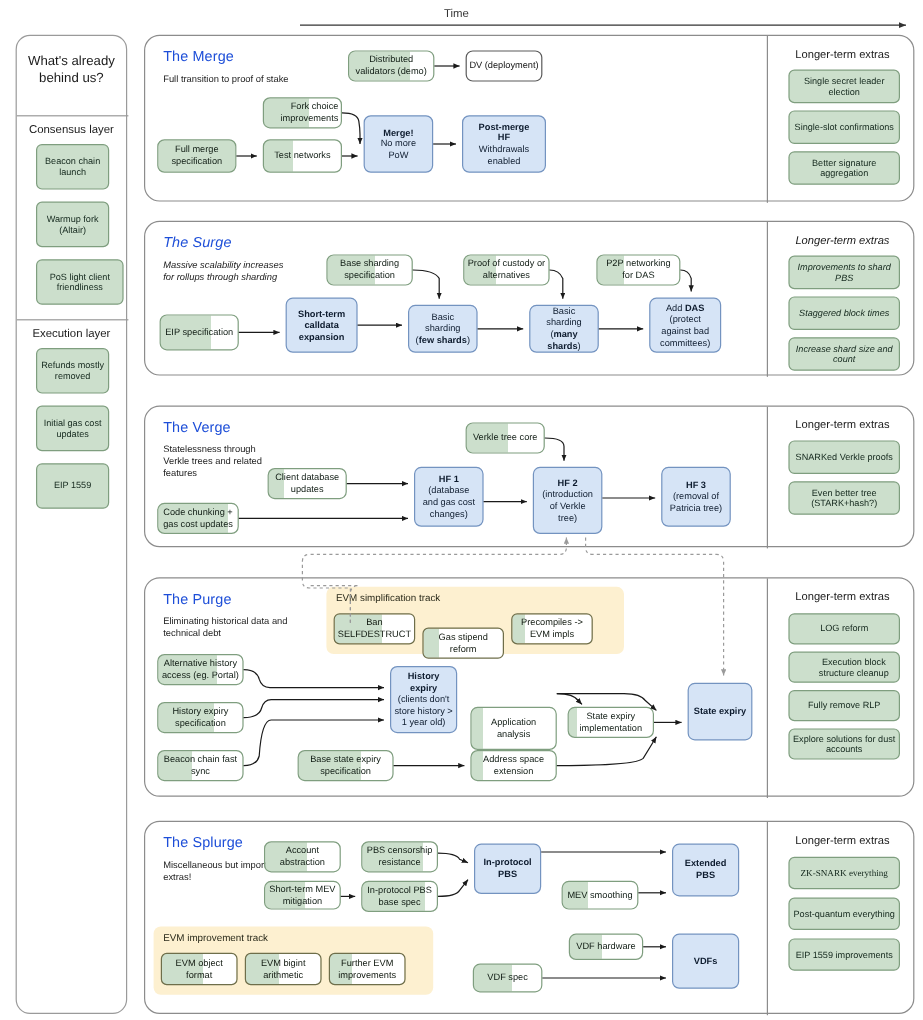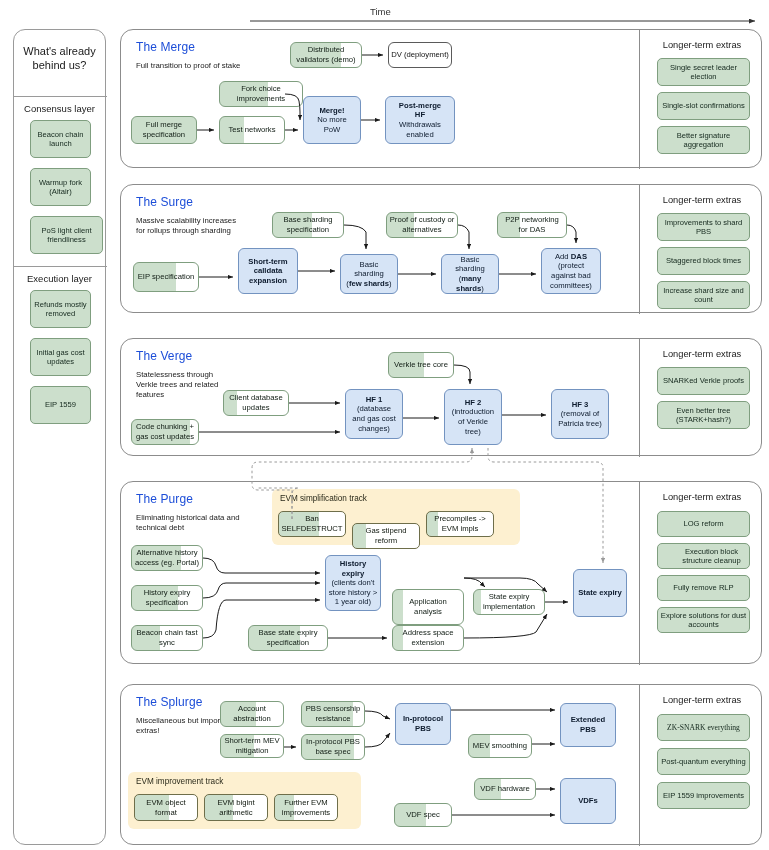--- a/index.html
+++ b/index.html
@@ -149,31 +149,31 @@
     <div class="era-title" style="left:15px;top:10px;">The Merge</div>
     <div class="era-sub" style="left:15px;top:31px;width:105px;">Full transition to proof of stake</div>
     <div class="era-divider" style="left:518px;top:0px;height:139px;"></div>
     <div class="extras-title" style="left:526px;top:10px;width:110px;">Longer-term extras</div>
     <div class="gbox" style="left:536px;top:28px;width:93px;height:28px;">Single secret leader election</div>
     <div class="gbox" style="left:536px;top:62px;width:93px;height:28px;">Single-slot confirmations</div>
     <div class="gbox" style="left:536px;top:96px;width:93px;height:28px;">Better signature aggregation</div>
   </div>
   <div class="node n-green" style="left:290px;top:42px;width:72px;height:26px;--p:72%;">Distributed validators (demo)</div>
   <div class="node n-white" style="left:388px;top:42px;width:64px;height:26px;">DV (deployment)</div>
-  <div class="node n-green" style="left:219px;top:81px;width:84px;height:26px;--p:58%;">Fork choice improvements</div>
+  <div class="node n-green" style="left:219px;top:81px;width:66px;height:26px;text-align:right;--p:58%;">Fork choice improvements</div>
   <div class="node n-green" style="left:131px;top:116px;width:66px;height:28px;--p:100%;">Full merge specification</div>
   <div class="node n-green" style="left:219px;top:116px;width:66px;height:28px;--p:38%;">Test networks</div>
   <div class="node n-blue" style="left:303px;top:96px;width:58px;height:48px;">
     <span><b>Merge!</b><br>No more<br>PoW</span>
   </div>
   <div class="node n-blue" style="left:385px;top:96px;width:70px;height:48px;">
     <span><b>Post-merge<br>HF</b><br>Withdrawals<br>enabled</span>
   </div>
 
-  <div class="era" style="left:120px;top:184px;width:642px;height:129px;">
+  <div class="era" style="left:120px;top:184px;width:642px;height:129px;font-style:italic;">
     <div class="era-title" style="left:15px;top:10px;">The Surge</div>
     <div class="era-sub" style="left:15px;top:31px;width:105px;">Massive scalability increases for rollups through sharding</div>
     <div class="era-divider" style="left:518px;top:0px;height:129px;"></div>
     <div class="extras-title" style="left:526px;top:10px;width:110px;">Longer-term extras</div>
     <div class="gbox" style="left:536px;top:28px;width:93px;height:28px;">Improvements to shard PBS</div>
     <div class="gbox" style="left:536px;top:62px;width:93px;height:28px;">Staggered block times</div>
     <div class="gbox" style="left:536px;top:96px;width:93px;height:28px;">Increase shard size and count</div>
   </div>
   <div class="node n-green" style="left:272px;top:212px;width:72px;height:26px;--p:56%;">Base sharding specification</div>
   <div class="node n-green" style="left:386px;top:212px;width:72px;height:26px;--p:38%;">Proof of custody or alternatives</div>

